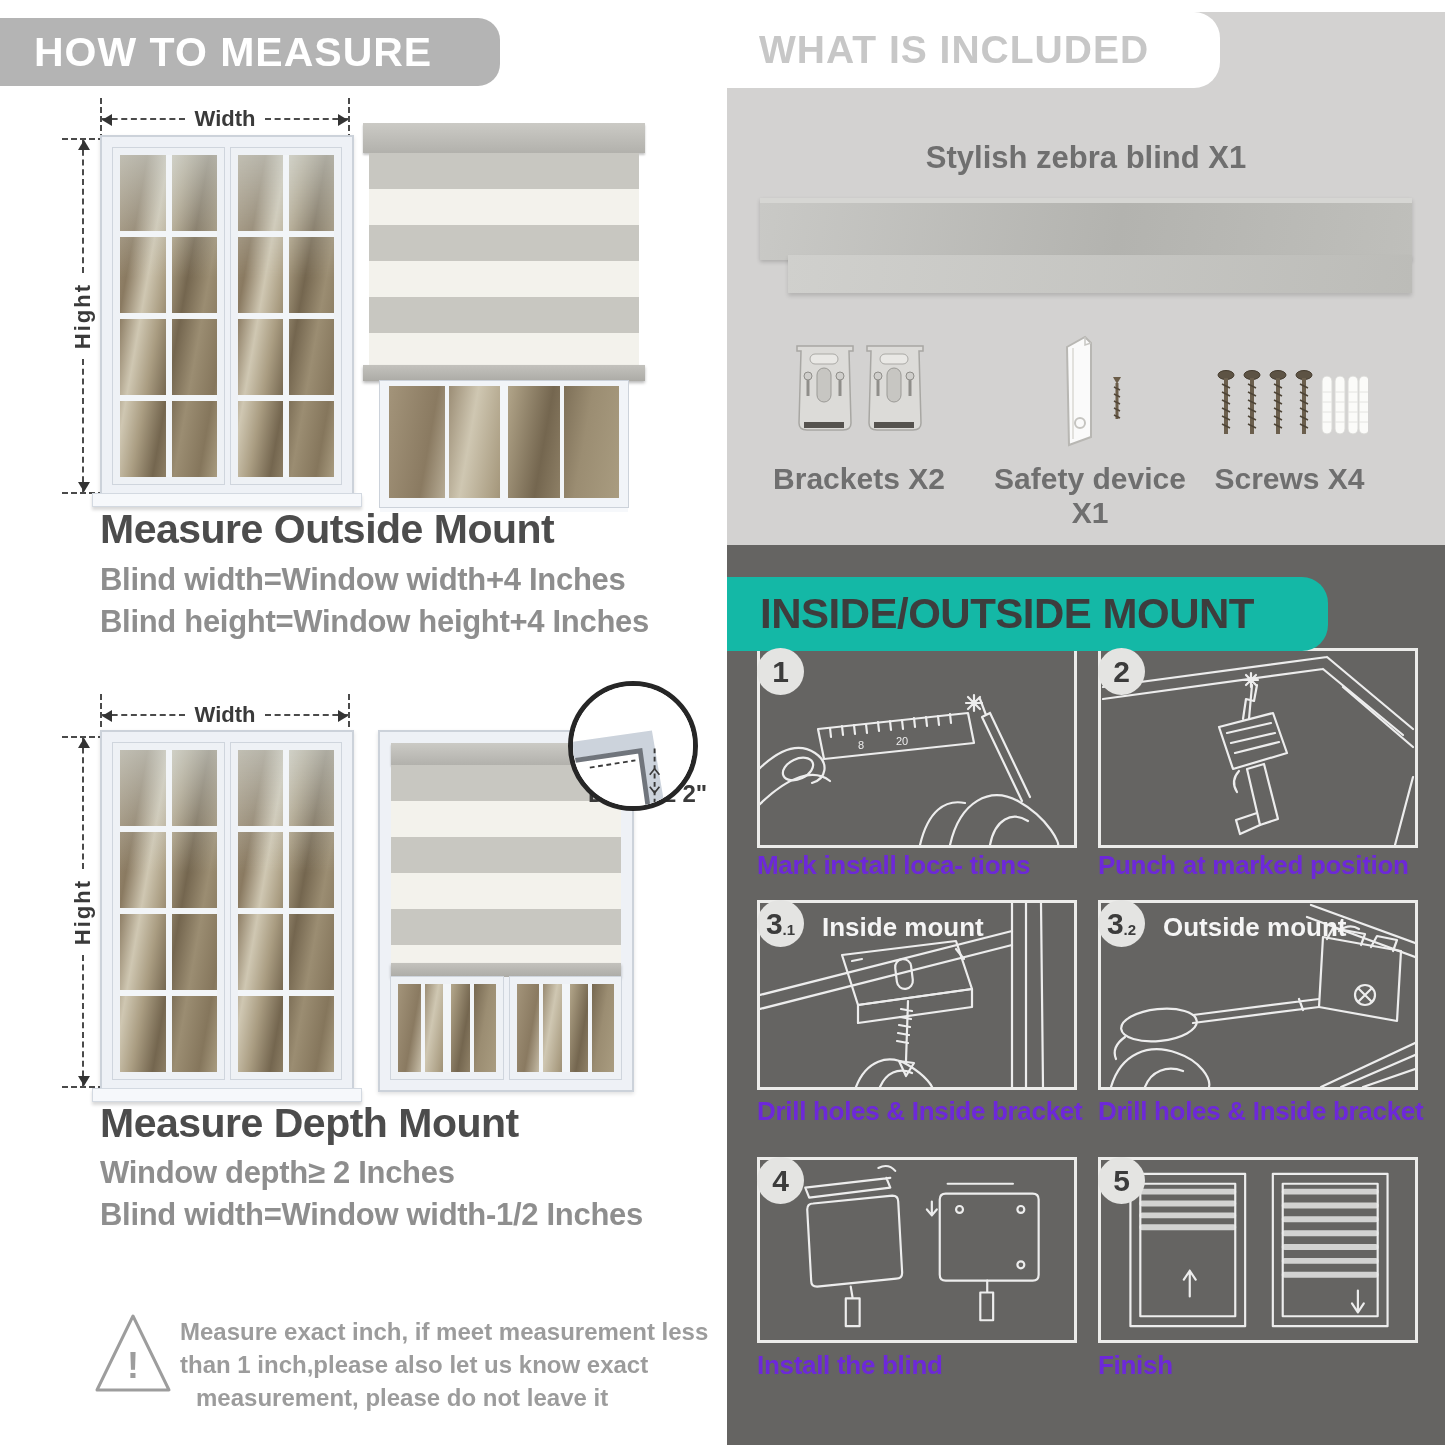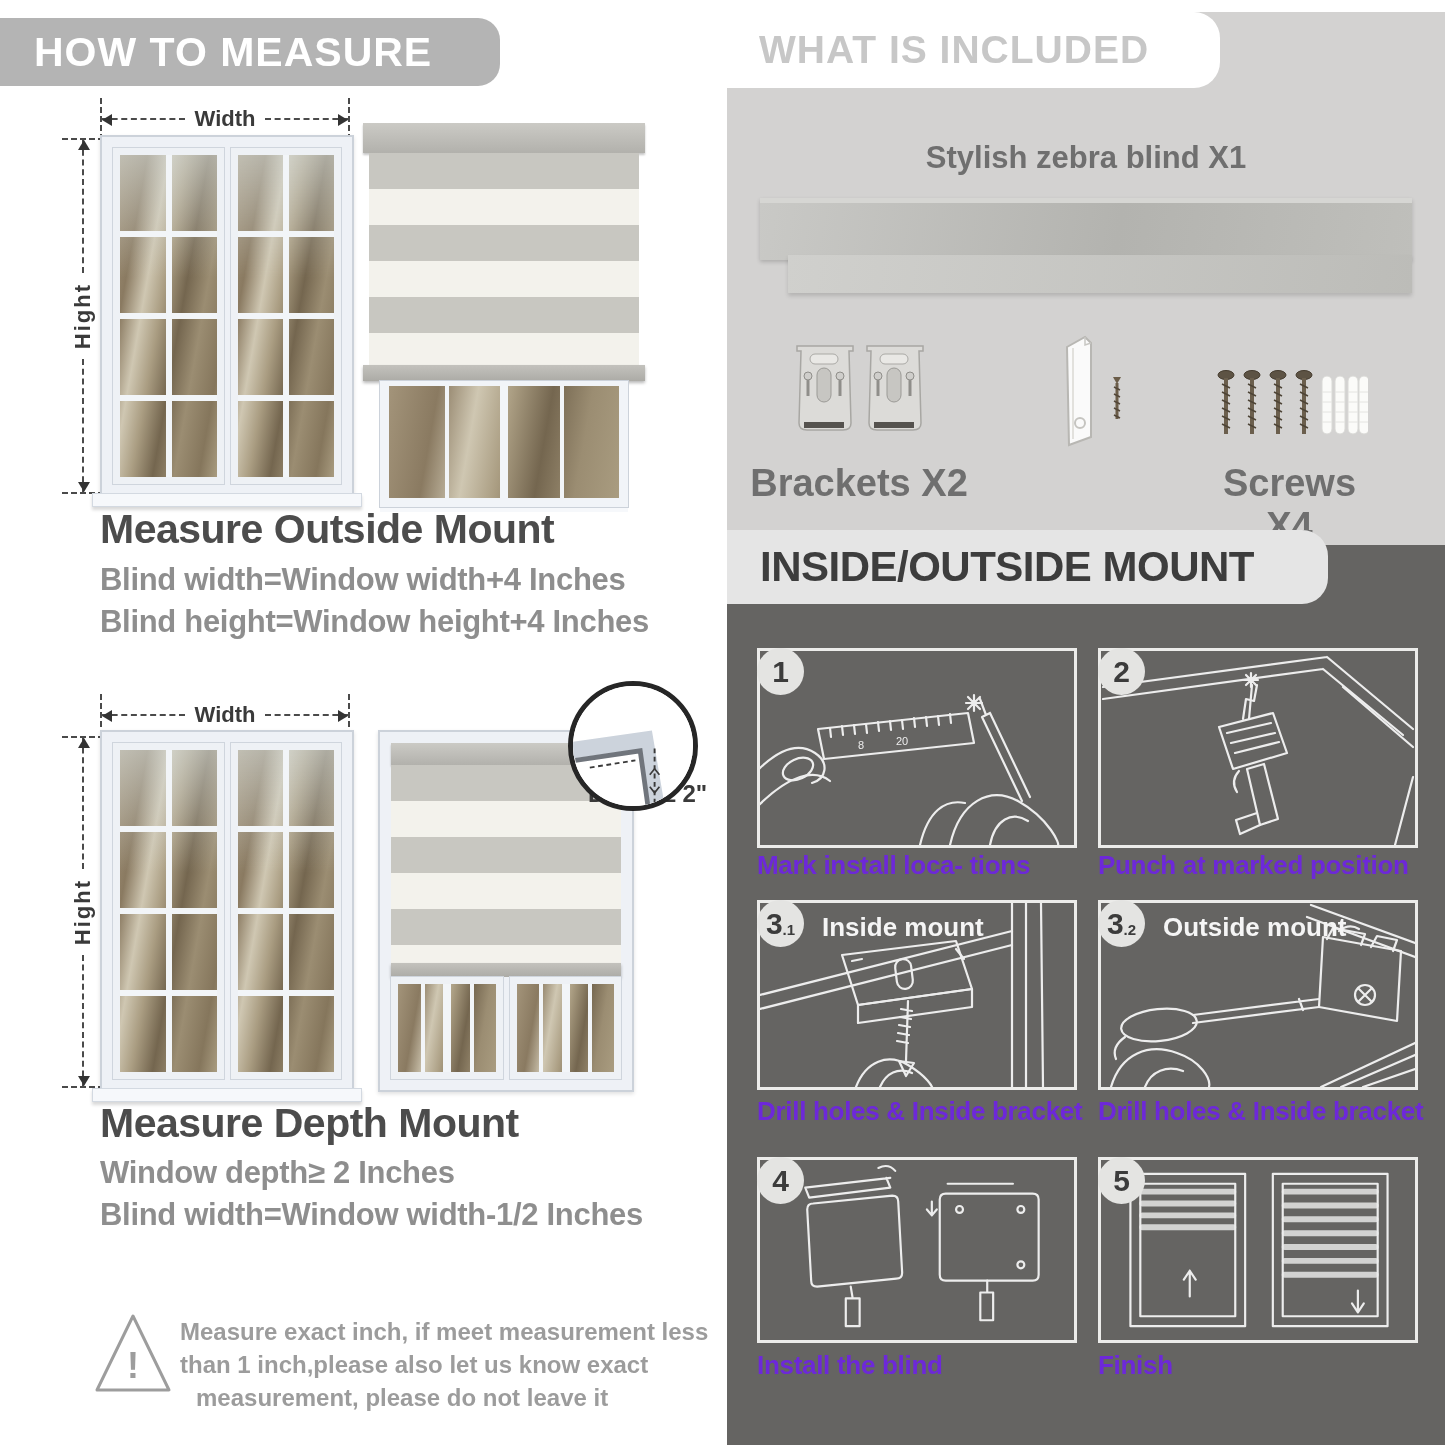--- a/index.html
+++ b/index.html
@@ -74,24 +74,24 @@
   .included-header{position:absolute;left:727px;top:12px;width:493px;height:76px;background:#ffffff;
                    border-radius:0 26px 26px 0;display:flex;align-items:center;}
   .included-header span{color:#c7c7c7;font-weight:700;font-size:39px;letter-spacing:1px;padding-left:32px;}
   .product-label{position:absolute;left:727px;top:140px;width:718px;text-align:center;
                  font-weight:700;font-size:31px;color:#6f6f6f;}
   .cassette-main{position:absolute;left:760px;top:198px;width:652px;height:57px;
                  background:linear-gradient(100deg,#c9c9c6,#b3b3af 55%,#bfbfbb);
                  border-top:5px solid #d6d6d3;box-shadow:0 2px 4px rgba(0,0,0,.18);}
   .cassette-valance{position:absolute;left:788px;top:255px;width:624px;height:38px;
                  background:linear-gradient(100deg,#d0d0cd,#bcbcb8);box-shadow:0 3px 4px rgba(0,0,0,.14);}
-  .item-label{position:absolute;top:462px;text-align:center;font-weight:700;font-size:38px;color:#6f6f6f;}
+  .item-label{position:absolute;top:462px;text-align:center;font-weight:700;font-size:30px;color:#6f6f6f;}
 
   .dark-section{position:absolute;left:727px;top:545px;width:718px;height:900px;background:#656462;}
-  .mount-header{position:absolute;left:727px;top:530px;width:601px;height:74px;background:#e5e5e5;
+  .mount-header{position:absolute;left:727px;top:577px;width:601px;height:74px;background:#14b8a6;
                 border-radius:0 26px 26px 0;display:flex;align-items:center;z-index:2;text-align:right;}
   .mount-header span{color:#3d3d3d;font-weight:700;font-size:42px;letter-spacing:-0.5px;padding-left:33px;}
 
   .step-panel{position:absolute;width:320px;border:3px solid #ececea;box-sizing:border-box;}
   .step-badge{position:absolute;top:-3px;left:-3px;width:47px;height:47px;border-radius:50%;background:#e4e4e2;
               display:flex;align-items:center;justify-content:center;z-index:2;}
   .step-badge .main{font-weight:700;font-size:30px;color:#3c3c3c;line-height:1;}
   .step-badge .sub{font-weight:700;font-size:15px;color:#3c3c3c;margin-top:12px;line-height:1;}
   .step-title{position:absolute;top:9px;left:62px;color:#f5f5f5;font-weight:700;font-size:26px;z-index:2;white-space:nowrap;}
   .step-caption{position:absolute;color:#6d28d9;font-weight:700;font-size:26px;letter-spacing:-0.3px;white-space:nowrap;}
@@ -270,20 +270,21 @@
 
   <svg style="position:absolute;left:1055px;top:333px;" width="80" height="120" viewBox="0 0 80 120">
     <path d="M12,14 L30,4 L36,10 L36,104 L14,112 Z" fill="rgba(255,255,255,.88)" stroke="#b8b7b3" stroke-width="2"></path>
     <path d="M18,15 L18,106" stroke="#e2e1dd" stroke-width="2"></path>
     <path d="M30,4 L30,12 L36,10" fill="none" stroke="#c8c7c3" stroke-width="1.5"></path>
     <circle cx="25" cy="90" r="5" fill="none" stroke="#c5c4c0" stroke-width="2"></circle>
     <path d="M58,44 l8,0 l-4,7 z" fill="#6b5d49"></path>
     <path d="M62,50 V86" stroke="#6b5d49" stroke-width="3"></path>
     <path d="M59,54 l6,3 m-6,4 l6,3 m-6,4 l6,3 m-6,4 l6,3 m-6,4 l6,3" stroke="#54483a" stroke-width="1.6"></path>
   </svg>
+  <div class="item-label" style="left:985px;width:210px;">Safety device X1</div>
 
   <svg style="position:absolute;left:1216px;top:368px;" width="152" height="82" viewBox="0 0 152 82">
     <g>
       <g transform="translate(0,0)">
           <ellipse cx="10" cy="7" rx="8" ry="4.5" fill="#5d5344" stroke="#453c2f"></ellipse>
           <path d="M10,10 V66 l0,0" stroke="#6b5f4d" stroke-width="4"></path>
           <path d="M6,16 l8,4 m-8,4 l8,4 m-8,4 l8,4 m-8,4 l8,4 m-8,4 l8,4 m-8,4 l8,4" stroke="#4e4537" stroke-width="1.6"></path>
         </g>
       <g transform="translate(26,0)">
           <ellipse cx="10" cy="7" rx="8" ry="4.5" fill="#5d5344" stroke="#453c2f"></ellipse>

